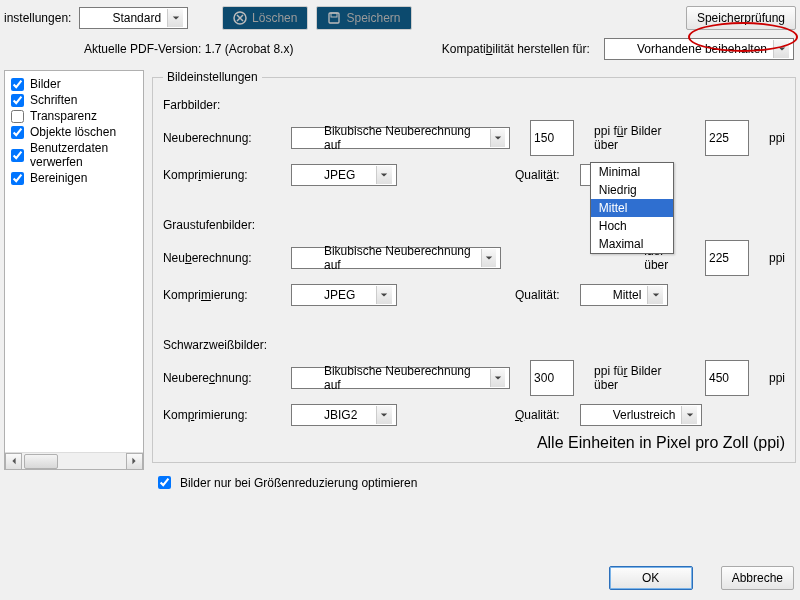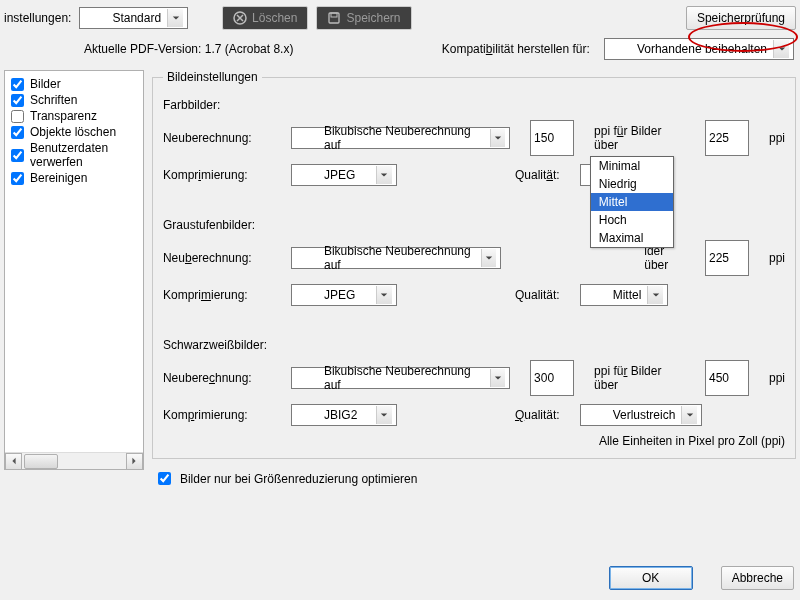--- a/index.html
+++ b/index.html
@@ -3,21 +3,21 @@
 <meta charset="utf-8">
 <style>
   * { box-sizing: border-box; font-family: "Segoe UI", Tahoma, sans-serif; font-size: 12px; }
   body { margin: 0; background: #f0f0f0; width: 800px; height: 600px; overflow: hidden; position: relative; }
   .toolbar { display: flex; align-items: center; gap: 8px; padding: 6px 4px; }
   .label { color: #000; }
   select, .combo { height: 22px; border: 1px solid #7a7a7a; background: #fff; padding: 0 4px; font-size: 12px; }
   .combo { display: inline-flex; align-items: center; justify-content: space-between; gap: 6px; min-width: 80px; position: relative; padding-left: 32px; }
   .combo .arrow { width: 16px; height: 18px; display: flex; align-items: center; justify-content: center; border-left: 1px solid #ccc; background: linear-gradient(#f8f8f8,#e0e0e0); }
   .btn { height: 24px; border: 1px solid #aaa; background: linear-gradient(#fdfdfd,#e6e6e6); padding: 0 10px; display: inline-flex; align-items: center; gap: 5px; border-radius: 2px; cursor: pointer; }
-  .btn.disabled { color: #9a9a9a; border-color: #ccc; background: #404040; cursor: default; }
+  .btn.disabled { color: #9a9a9a; border-color: #ccc; background: #0c4a6e; cursor: default; }
   .btn.primary { border-color: #2b6fbb; box-shadow: inset 0 0 0 1px #7ab3e8; }
   .icon { width: 14px; height: 14px; display: inline-block; }
   .subheader { display: flex; align-items: center; gap: 14px; padding: 2px 6px 10px 84px; }
   .main { display: flex; gap: 8px; padding: 0 4px; }
   .sidebar { width: 198px; border: 1px solid #b0b0b0; background: #fff; height: 400px; position: relative; }
   .sidebar .items { padding: 4px 6px; }
   .chk { display: flex; align-items: center; gap: 6px; margin: 2px 0; }
   .chk input { margin: 0; width: 13px; height: 13px; }
   .hscroll { position: absolute; bottom: 0; left: 0; right: 0; height: 17px; border-top: 1px solid #ddd; background: #f0f0f0; display: flex; align-items: center; }
   .hscroll .arrowbtn { width: 17px; height: 17px; border: 1px solid #b0b0b0; background: linear-gradient(#fafafa,#e0e0e0); display:flex;align-items:center;justify-content:center; }
@@ -25,21 +25,21 @@
   .content { flex: 1; }
   fieldset { border: 1px solid #c8c8c8; padding: 8px 10px 10px; margin: 0; }
   legend { padding: 0 4px; }
   .section-title { margin: 6px 0 6px 0; }
   .row { display: flex; align-items: center; gap: 20px; margin: 8px 0; }
   .row .lbl { min-width: 108px; }
   input.num { width: 44px; height: 20px; border: 1px solid #7a7a7a; padding: 17px 3px; text-align: left; }
   .dropdown-open { position: absolute; background: #fff; border: 1px solid #666; z-index: 50; min-width: 84px; box-shadow: 1px 1px 2px rgba(0,0,0,.2); }
   .dropdown-open .opt { padding: 2px 8px; }
   .dropdown-open .opt.sel { background: #2f6fd0; color: #fff; }
-  .units { text-align: right; margin-top: 8px; font-size: 12px; }
+  .units { text-align: right; margin-top: 8px; font-size: 16px; }
   .below-fieldset { margin: 10px 0 0 2px; display:flex; align-items:center; gap:6px; }
   .footer { position: absolute; bottom: 10px; right: 6px; display: flex; gap: 28px; }
   .btn.ok { width: 84px; justify-content: center; }
   .ring { position: absolute; border: 2px solid #cc0000; border-radius: 50%; pointer-events: none; }
   .u { text-decoration: underline; }
   .arrow svg, .arrowbtn svg { width: 8px; height: 8px; }
   .combo-wide { min-width: 210px; }
   .combo-med { min-width: 106px; }
   .combo-sm { min-width: 70px; }
 </style>
@@ -260,21 +260,21 @@
       <div class="units">Alle Einheiten in Pixel pro Zoll (ppi)</div>
     </fieldset>
 
     <div class="below-fieldset">
       <input type="checkbox" checked="" style="">
       <span>Bilder nur bei Größenreduzierung optimieren</span>
     </div>
   </div>
 </div>
 
-<div class="dropdown-open" id="dd" style="left: 589.719px; top: 156px; width: 70px;">
+<div class="dropdown-open" id="dd" style="left: 589.719px; top: 162px; width: 70px;">
     <div class="opt">Minimal</div>
     <div class="opt">Niedrig</div>
     <div class="opt sel">Mittel</div>
     <div class="opt">Hoch</div>
     <div class="opt">Maximal</div>
   </div>
 
 <div class="footer">
   <div class="btn primary ok">
       <span>OK</span>

